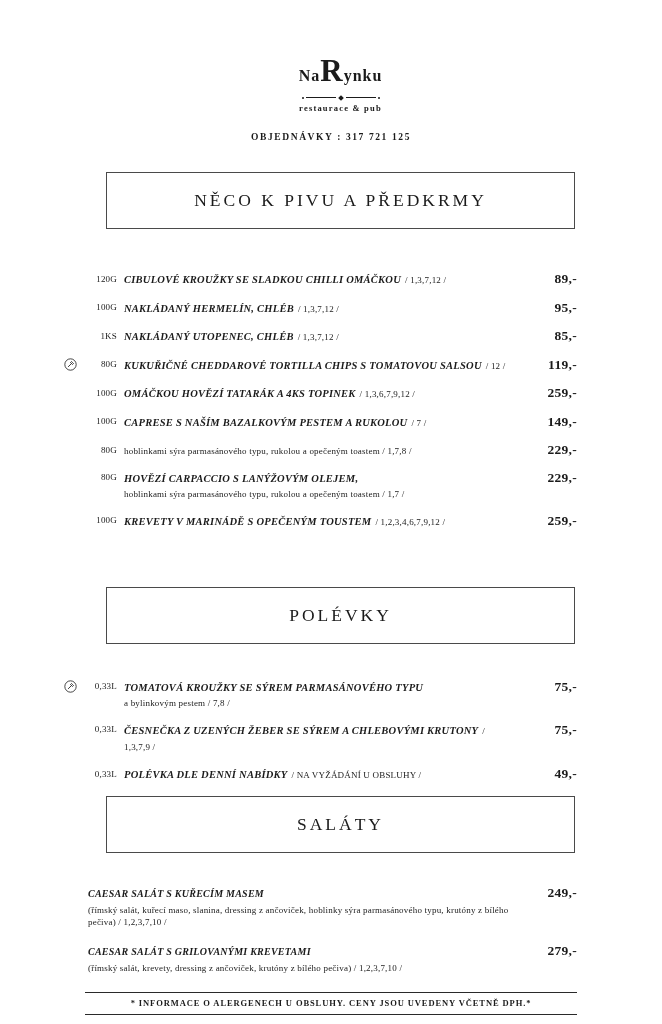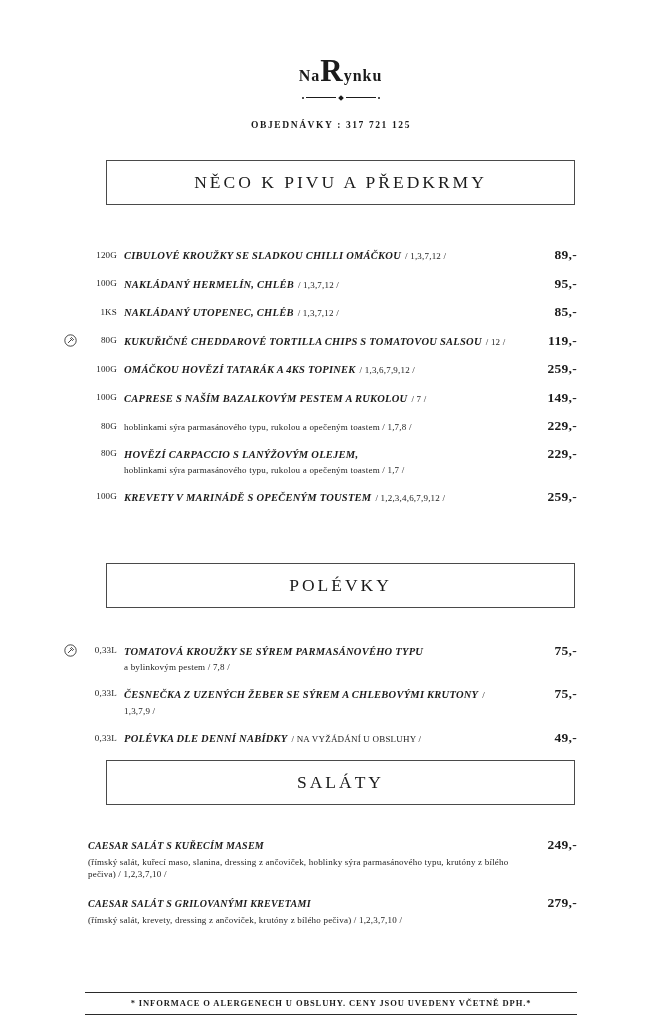--- a/index.html
+++ b/index.html
@@ -39,21 +39,21 @@
   .orders-line {
     margin-top: 19px; text-align: center;
     font-size: 9.5px; letter-spacing: 1.6px; font-weight: bold;
   }
 
   
   .content { margin: 0 85px 0 64px; }
   .section-box {
     border: 1px solid #4a4a4a;
     margin-left: 42px; margin-right: 2px;
-    height: 45px;
+    height: 57px;
     display: flex; align-items: center; justify-content: center;
     background: #fff;
   }
   .section-title { font-size: 17.5px; letter-spacing: 3px; }
   .box-predkrmy { margin-top: 30px; }
   .box-polevky  { margin-top: 58px; }
   .box-salaty   { margin-top: 14px; }
 
   
   .items { margin-top: 42px; }
@@ -108,20 +108,21 @@
     <div class="logo-line">
       <span class="logo-na">Na</span><span class="logo-r">R</span><span class="logo-ynku">ynku</span>
     </div>
     <div class="logo-ornament">
       <span class="orn-dot"></span>
         <span class="orn-line"></span>
         <span class="orn-diamond"></span>
         <span class="orn-line"></span>
         <span class="orn-dot"></span>
     </div>
+    <div class="logo-subtitle">restaurace &amp; pub</div>
   </div>
   <div class="orders-line">OBJEDNÁVKY : 317 721 125</div>
 
   <div class="content">
 
     <div class="section-box box-predkrmy">
       <span class="section-title">NĚCO K PIVU A PŘEDKRMY</span>
     </div>
 
     <div class="items">

